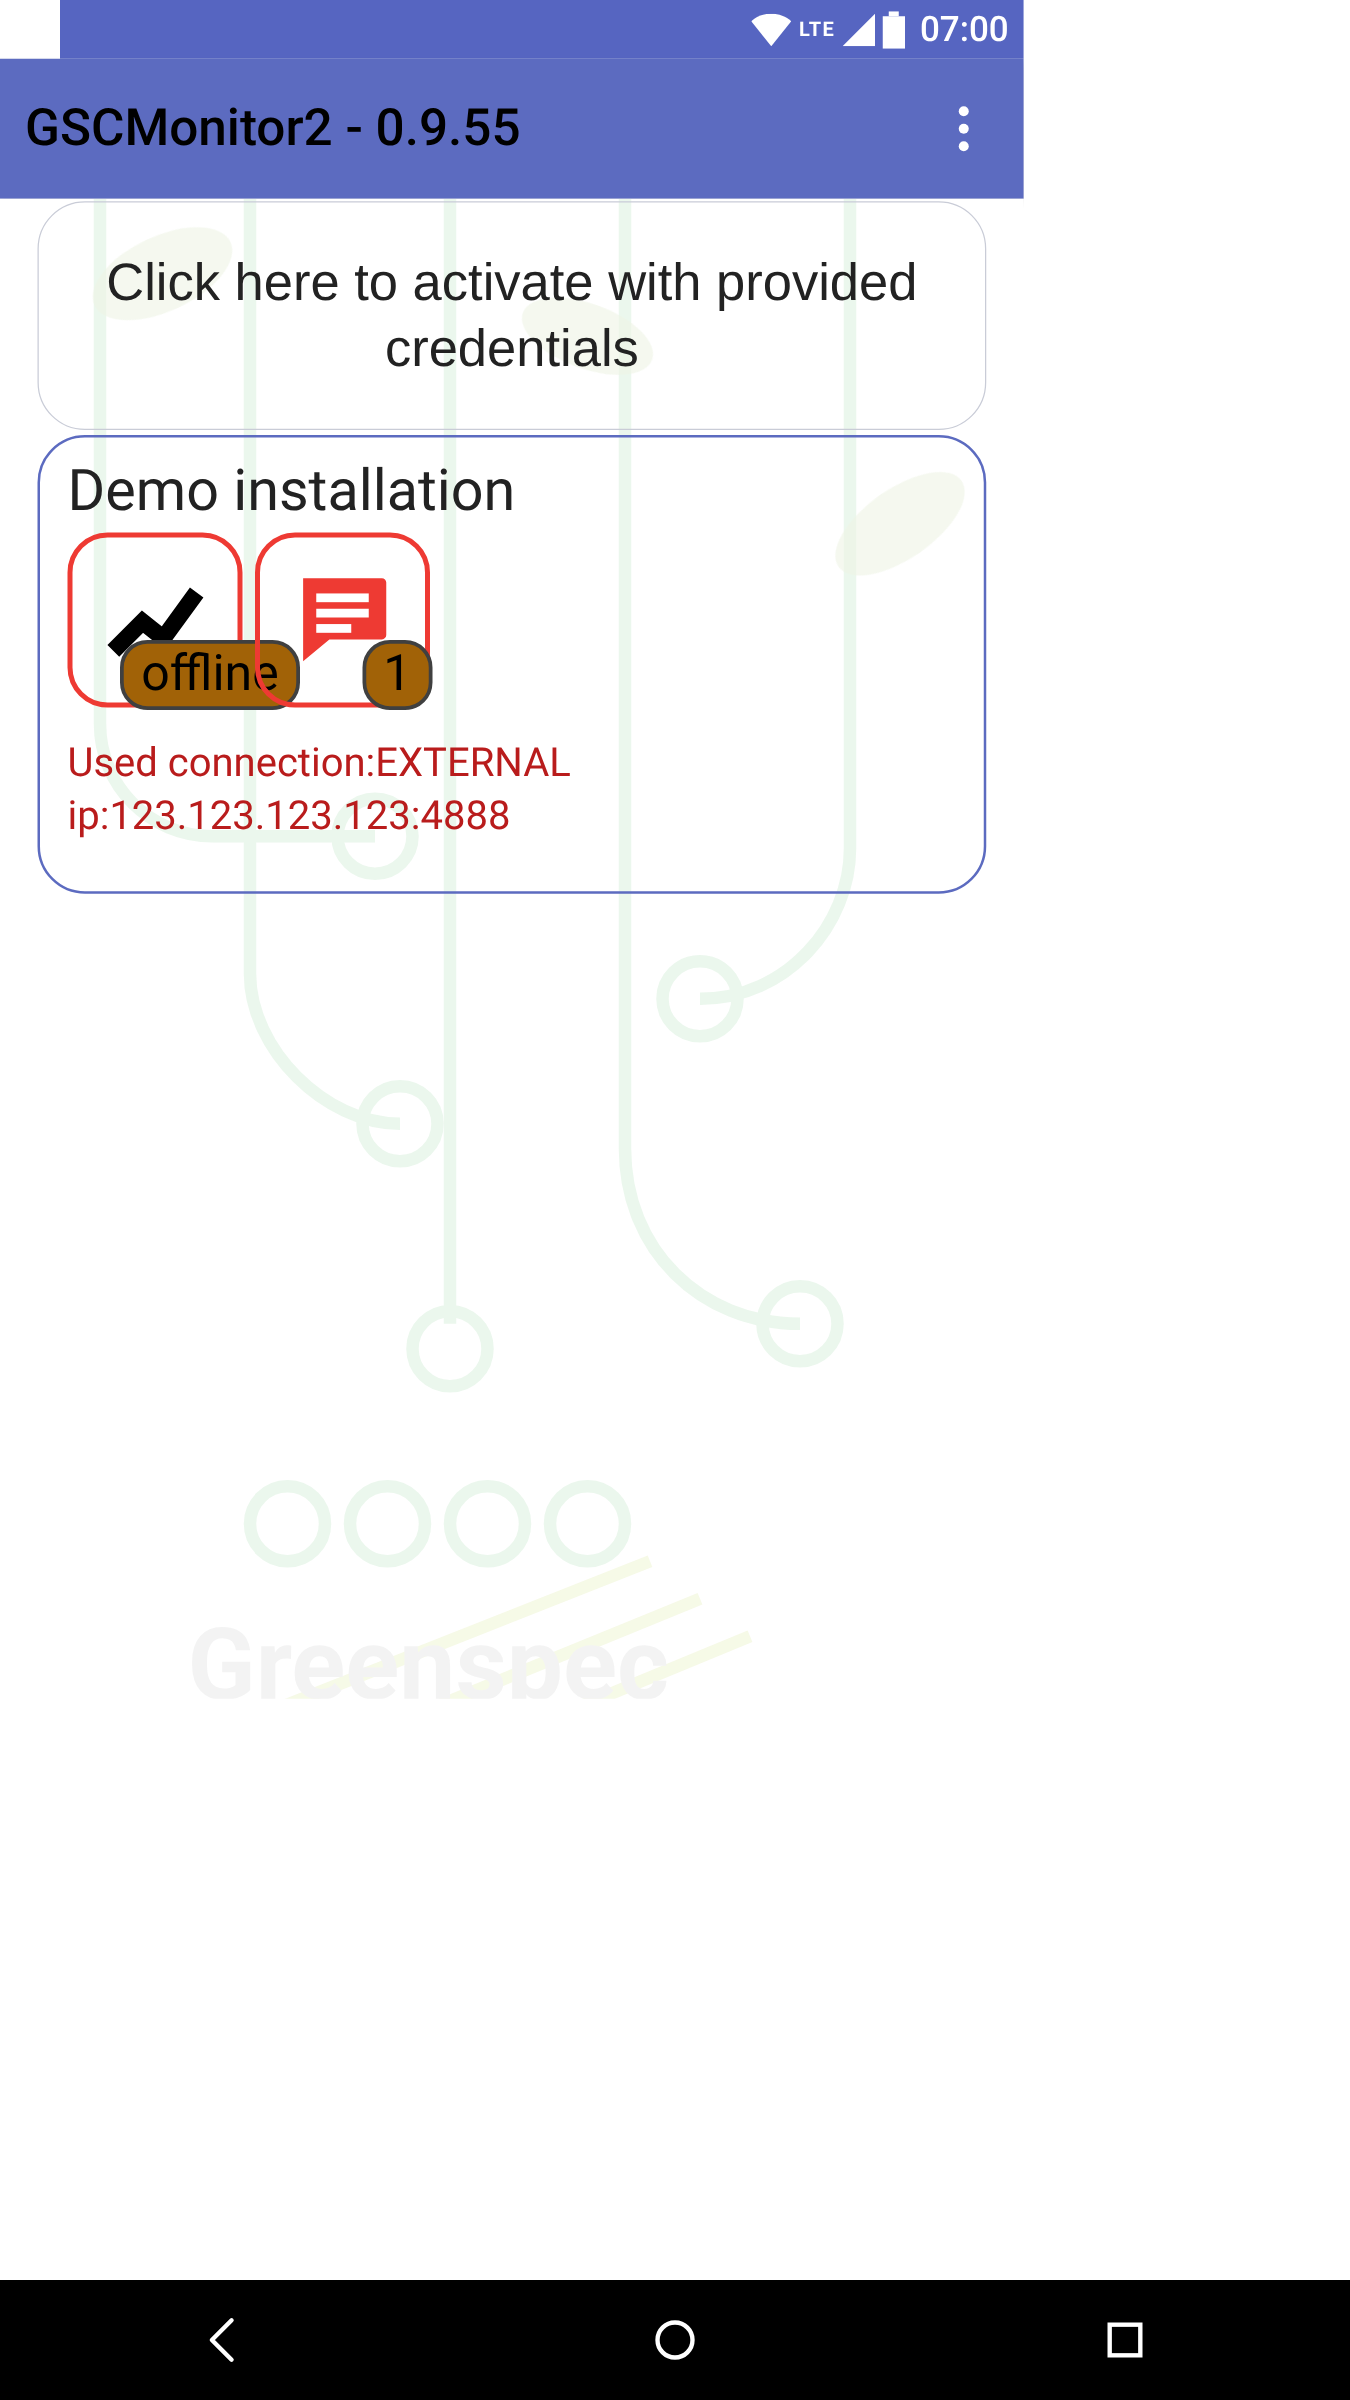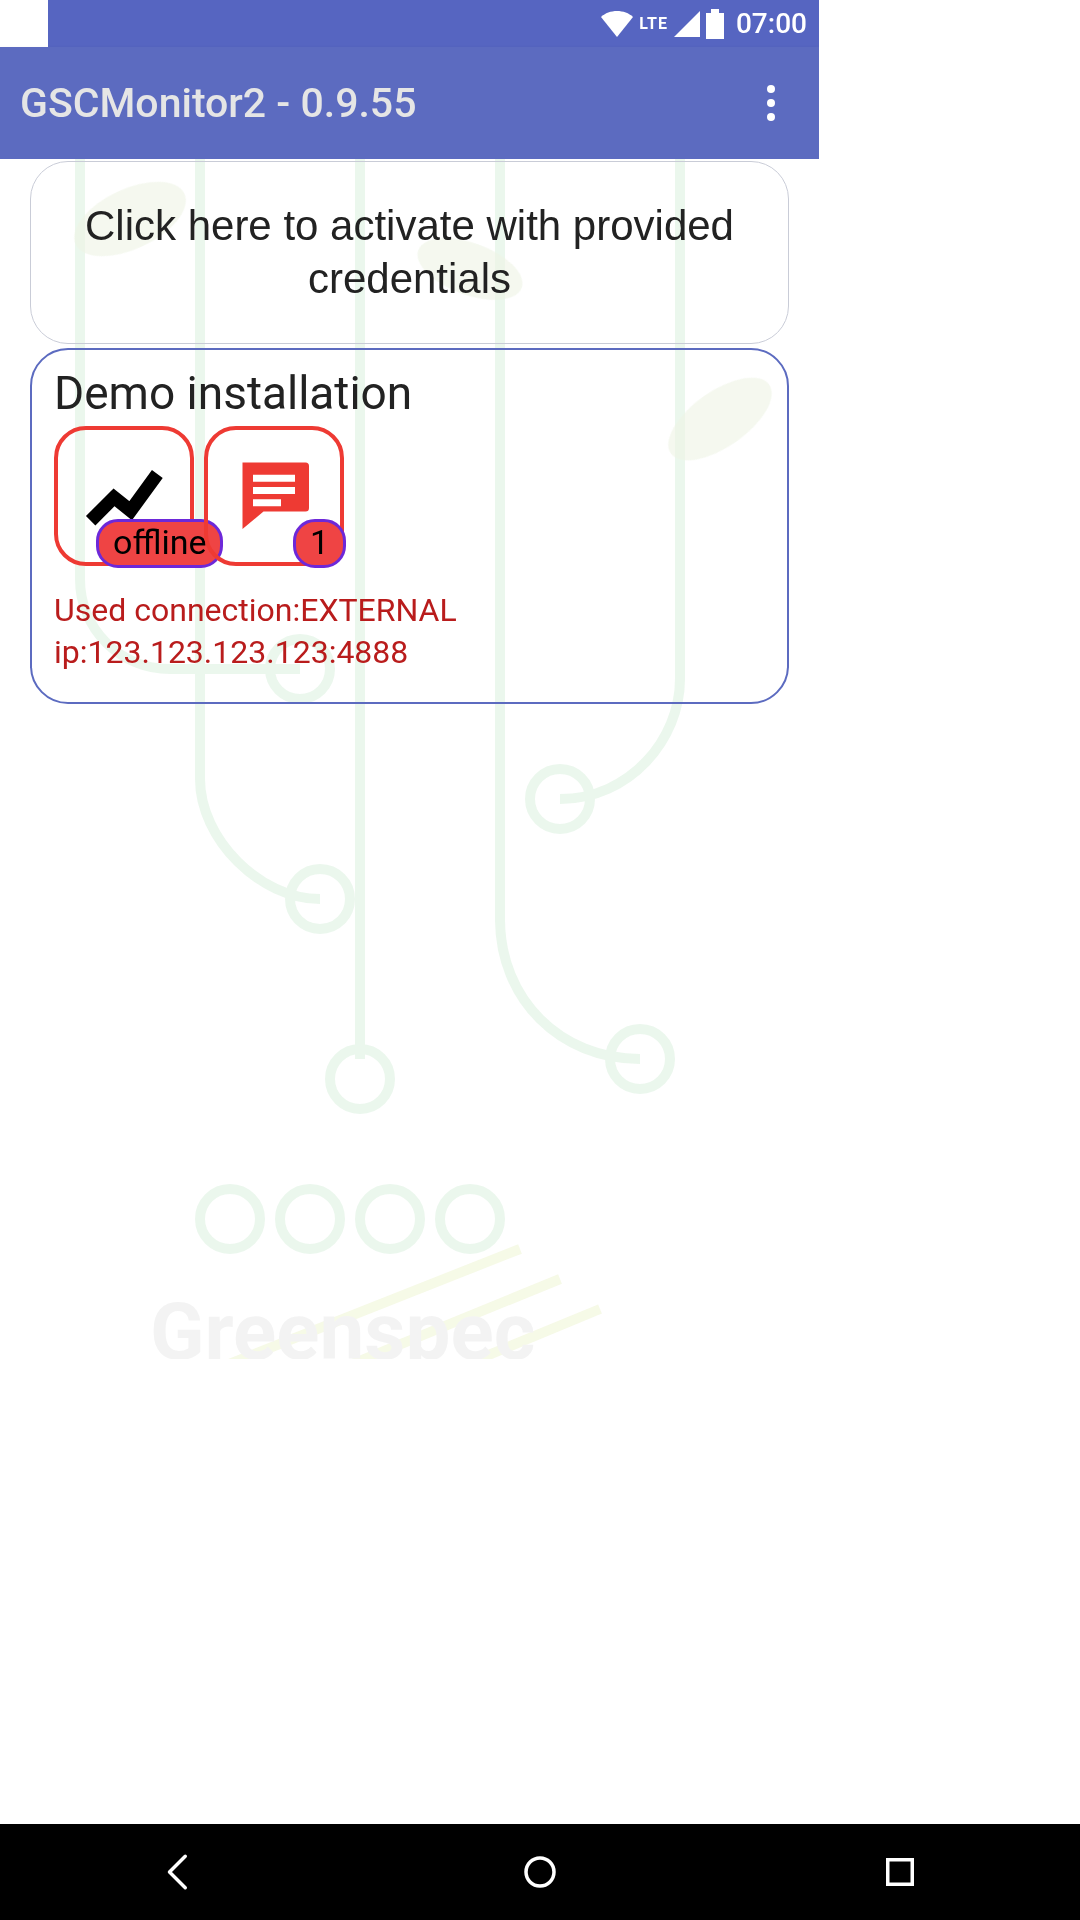--- a/index.html
+++ b/index.html
@@ -23,21 +23,21 @@
     display: inline-flex; align-items: center; justify-content: center;
   }
 
   
   .app-bar {
     height: 112px;
     background: #5c6bc0;
     display: flex;
     align-items: center;
     padding: 0 20px;
-    color: #e5e5e5;
+    color: #000000;
     box-shadow: 0 4px 6px rgba(0,0,0,.2);
     position: relative;
   }
   .app-title {
     font-size: 41px;
     font-weight: 500;
     flex: 1;
   }
   .overflow-btn {
     width: 56px; height: 56px;
@@ -78,45 +78,45 @@
     line-height: 1.25;
     cursor: pointer;
   }
   .content-inner { position: relative; padding: 2px 30px 0 30px; }
 
   
   .card {
     margin-top: 4px;
     border: 2px solid #5c6bc0;
     border-radius: 38px;
-    padding: 16px 22px 28px 22px;
+    padding: 16px 22px 39px 22px;
   }
   .card-title {
     font-size: 46px;
     color: #222;
     font-weight: 400;
   }
   .tile-row { display: flex; gap: 10px; margin-top: 6px; }
   .tile {
     width: 140px; height: 140px;
     border: 4px solid #ee3a33;
     border-radius: 32px;
     position: relative;
     display: flex; align-items: center; justify-content: center;
   }
   .tile-chart svg { width: 80px; height: 80px; }
   .tile-msg svg { width: 84px; height: 84px; }
   .pill {
     position: absolute;
     bottom: -6px;
-    border: 3px solid #6d28d9;
-    background: #ef4444;
+    border: 3px solid #404040;
+    background: #a16207;
     border-radius: 22px;
     padding: 2px 14px 4px 14px;
-    font-size: 34px;
+    font-size: 40px;
     line-height: 1.1;
   }
   .pill.right { right: -6px; }
   .pill.rightish { left: 38px; }
 
   .info {
     margin-top: 24px;
     font-size: 32px;
     color: #b91c1c;
     line-height: 1.25;

